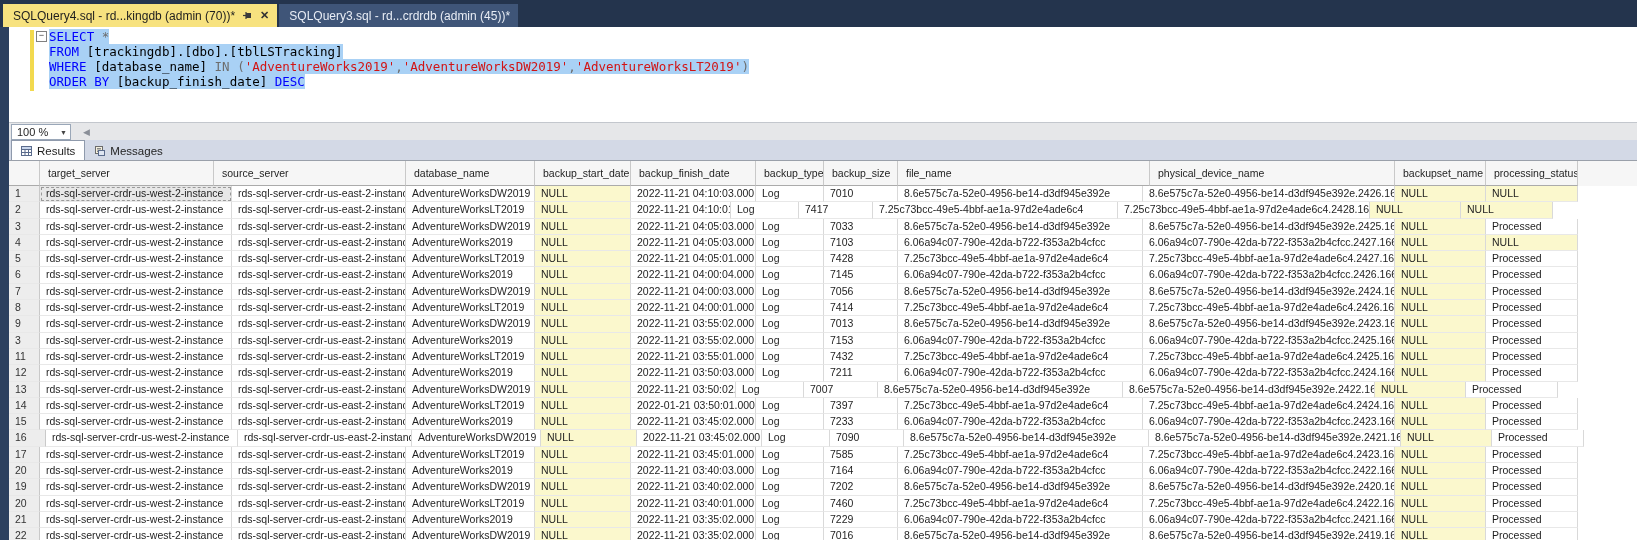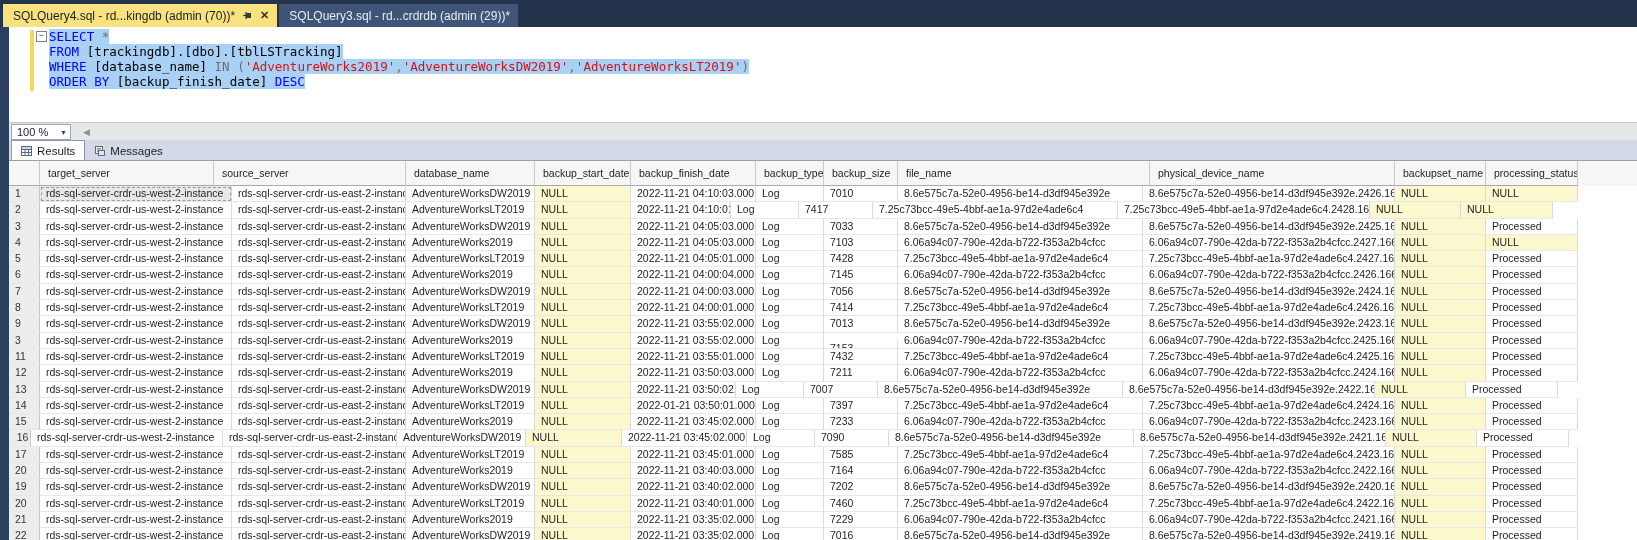--- a/index.html
+++ b/index.html
@@ -104,21 +104,21 @@
             <path d="M4 2 V9"></path>
             <rect x="4" y="3" width="5" height="5" fill="#3a3a3a" stroke="none"></rect>
           </g>
         </svg>
     </span>
     <span class="tab-ico">
         <span class="close-glyph">✕</span>
       </span>
   </div>
   <div class="doc-tab inactive">
-    <span>SQLQuery3.sql - rd...crdrdb (admin (29))*</span>
+    <span>SQLQuery3.sql - rd...crdrdb (admin (45))*</span>
   </div>
 </div>
 
 <div class="left-edge"></div>
 
 <div class="editor">
   <div class="modbar"></div>
   <div class="code"><div class="cl"><span class="fold">−</span><span class="sel"><span class="tk-kw">SELECT</span><span class="tk-id"> </span><span class="tk-op">*</span></span></div><div class="cl"><span class="foldsp"></span><span class="sel"><span class="tk-kw">FROM</span><span class="tk-id"> [trackingdb].[dbo].[tblLSTracking]</span></span></div><div class="cl"><span class="foldsp"></span><span class="sel"><span class="tk-kw">WHERE</span><span class="tk-id"> [database_name] </span><span class="tk-op">IN</span><span class="tk-op"> (</span><span class="tk-str">'AdventureWorks2019'</span><span class="tk-op">,</span><span class="tk-str">'AdventureWorksDW2019'</span><span class="tk-op">,</span><span class="tk-str">'AdventureWorksLT2019'</span><span class="tk-op">)</span></span></div><div class="cl"><span class="foldsp"></span><span class="sel"><span class="tk-kw">ORDER BY</span><span class="tk-id"> [backup_finish_date] </span><span class="tk-kw">DESC</span></span></div></div>
 </div>
 
@@ -296,21 +296,21 @@
         <div class="gcell" style="width: 92px;">Processed</div>
       </div>
       <div class="grow">
         <div class="gcell rn" style="width: 31px;">3</div>
         <div class="gcell" style="width: 192px;">rds-sql-server-crdr-us-west-2-instance</div>
         <div class="gcell" style="width: 174px;">rds-sql-server-crdr-us-east-2-instance</div>
         <div class="gcell" style="width: 129px;">AdventureWorks2019</div>
         <div class="gcell nullv" style="width: 96px;">NULL</div>
         <div class="gcell" style="width: 125px;">2022-11-21 03:55:02.000</div>
         <div class="gcell" style="width: 68px;">Log</div>
-        <div class="gcell" style="width: 74px; margin-top: 8px;">7153</div>
+        <div class="gcell" style="width: 74px;">7153</div>
         <div class="gcell" style="width: 245px;">6.06a94c07-790e-42da-b722-f353a2b4cfcc</div>
         <div class="gcell" style="width: 252px;">6.06a94c07-790e-42da-b722-f353a2b4cfcc.2425.16690...</div>
         <div class="gcell nullv" style="width: 91px;">NULL</div>
         <div class="gcell" style="width: 92px;">Processed</div>
       </div>
       <div class="grow">
         <div class="gcell rn" style="width: 31px;">11</div>
         <div class="gcell" style="width: 192px;">rds-sql-server-crdr-us-west-2-instance</div>
         <div class="gcell" style="width: 174px;">rds-sql-server-crdr-us-east-2-instance</div>
         <div class="gcell" style="width: 129px;">AdventureWorksLT2019</div>
@@ -373,21 +373,21 @@
         <div class="gcell nullv" style="width: 96px;">NULL</div>
         <div class="gcell" style="width: 125px;">2022-11-21 03:45:02.000</div>
         <div class="gcell" style="width: 68px;">Log</div>
         <div class="gcell" style="width: 74px;">7233</div>
         <div class="gcell" style="width: 245px;">6.06a94c07-790e-42da-b722-f353a2b4cfcc</div>
         <div class="gcell" style="width: 252px;">6.06a94c07-790e-42da-b722-f353a2b4cfcc.2423.16690...</div>
         <div class="gcell nullv" style="width: 91px;">NULL</div>
         <div class="gcell" style="width: 92px;">Processed</div>
       </div>
       <div class="grow">
-        <div class="gcell rn" style="width: 22px; text-align: center;">16</div>
+        <div class="gcell rn" style="width: 37px;">16</div>
         <div class="gcell" style="width: 192px;">rds-sql-server-crdr-us-west-2-instance</div>
         <div class="gcell" style="width: 174px;">rds-sql-server-crdr-us-east-2-instance</div>
         <div class="gcell" style="width: 129px;">AdventureWorksDW2019</div>
         <div class="gcell nullv" style="width: 96px;">NULL</div>
         <div class="gcell" style="width: 125px;">2022-11-21 03:45:02.000</div>
         <div class="gcell" style="width: 68px;">Log</div>
         <div class="gcell" style="width: 74px;">7090</div>
         <div class="gcell" style="width: 245px;">8.6e575c7a-52e0-4956-be14-d3df945e392e</div>
         <div class="gcell" style="width: 252px;">8.6e575c7a-52e0-4956-be14-d3df945e392e.2421.1669...</div>
         <div class="gcell nullv" style="width: 91px;">NULL</div>

